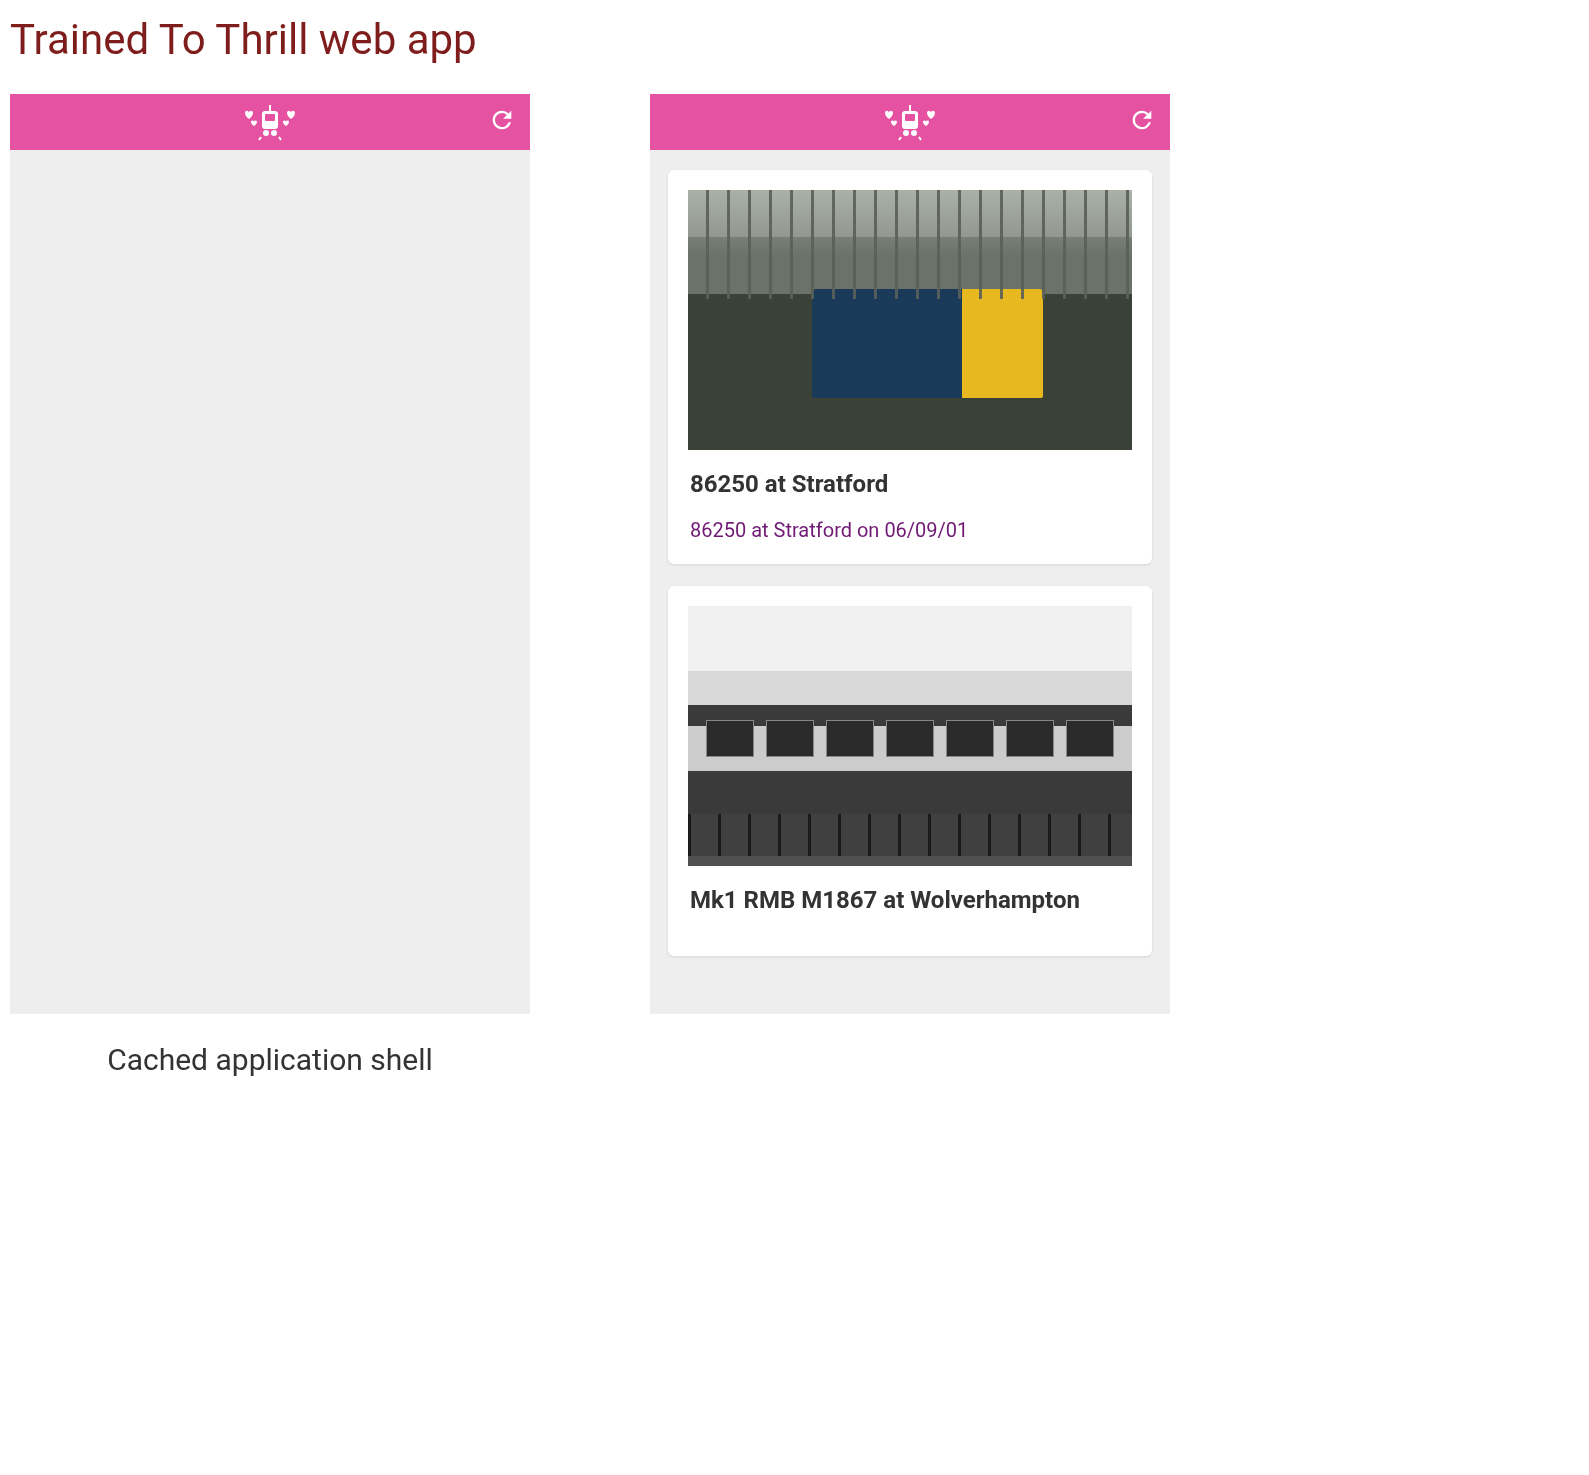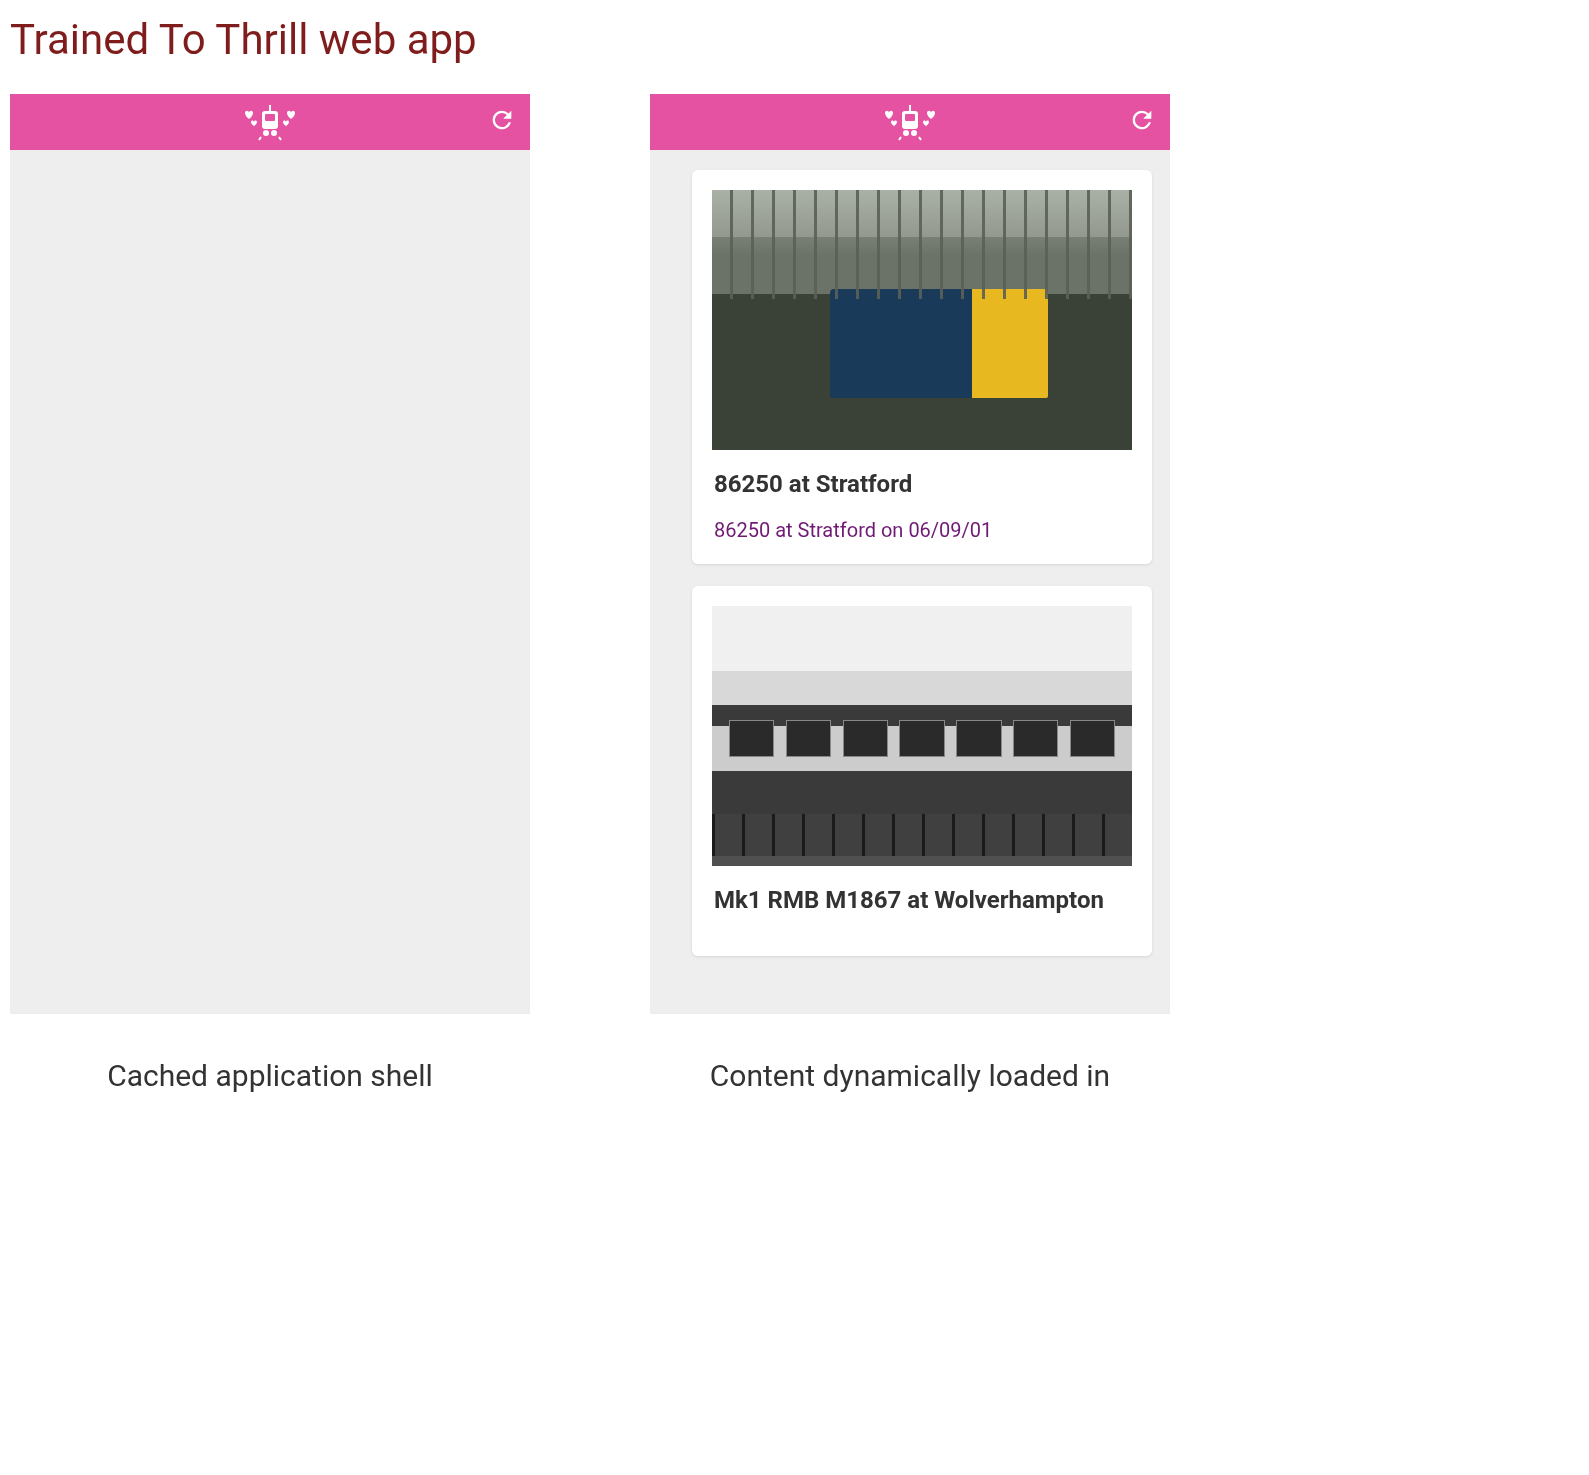--- a/index.html
+++ b/index.html
@@ -65,21 +65,20 @@
       padding: 20px 18px;
       height: calc(100% - 56px);
       overflow: hidden;
     }
     .card {
       background: #fff;
       border-radius: 6px;
       box-shadow: 0 1px 3px rgba(0,0,0,0.1);
       margin-bottom: 22px;
       overflow: hidden;
-      margin-left: 24px;
     }
     .card-image {
       width: calc(100% - 40px);
       margin: 20px 20px 0 20px;
       height: 260px;
       background: #888;
       position: relative;
       overflow: hidden;
     }
     .card-body {
@@ -92,21 +91,21 @@
       margin-bottom: 20px;
     }
     .card-desc {
       font-size: 20px;
       color: #701a75;
       font-weight: 400;
     }
     .panel-caption {
       font-size: 30px;
       color: #333;
-      margin-top: 44px;
+      margin-top: 28px;
       font-weight: 400;
       text-align: center;
     }
 
     
     .train-img-1 {
       background: linear-gradient(to bottom, 
         #8a8f85 0%, #8a8f85 18%, 
         #6b7268 18%, #6b7268 40%,
         #3a4238 40%, #3a4238 100%);
@@ -276,16 +275,15 @@
                 <span></span>
             </div>
           </div>
           <div class="card-body">
             <div class="card-title">Mk1 RMB M1867 at Wolverhampton</div>
           </div>
         </div>
 
       </div>
     </div>
-    <div class="panel-caption">Content dynamically loaded in</div>
   </div>
 
 </div>
 
 </body></html>

